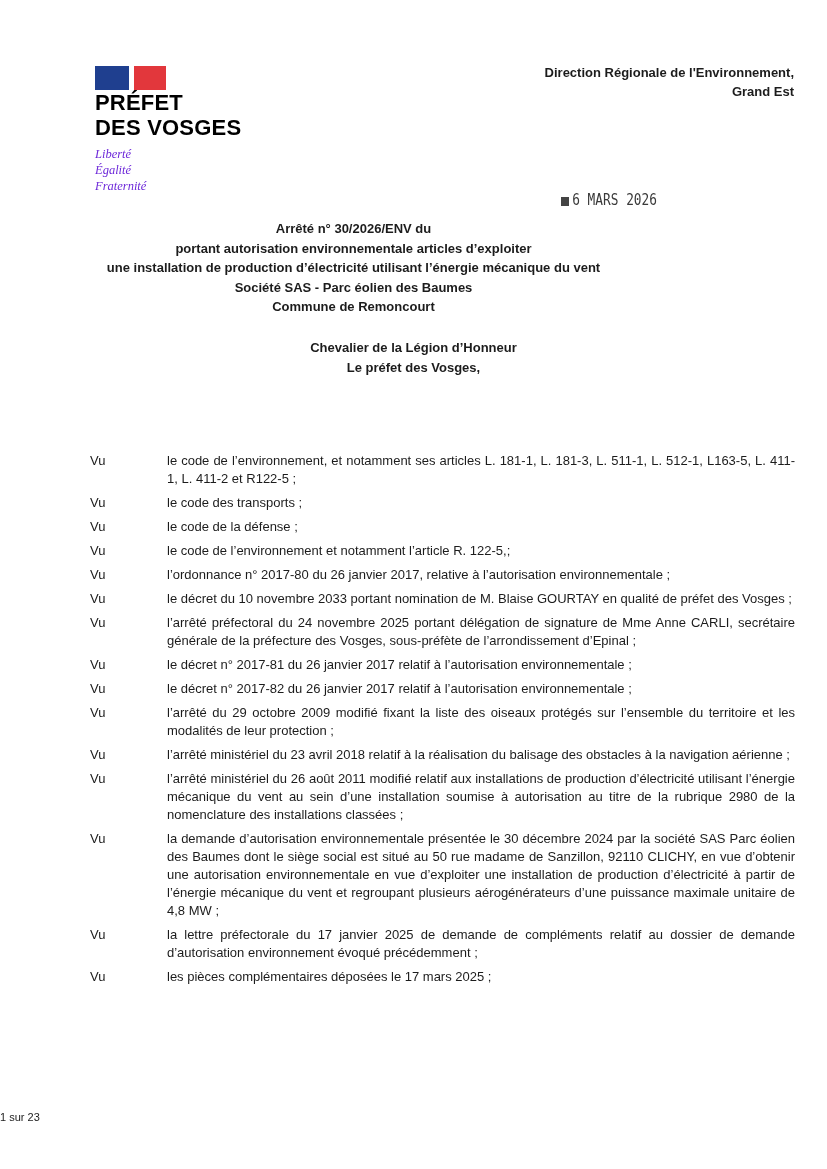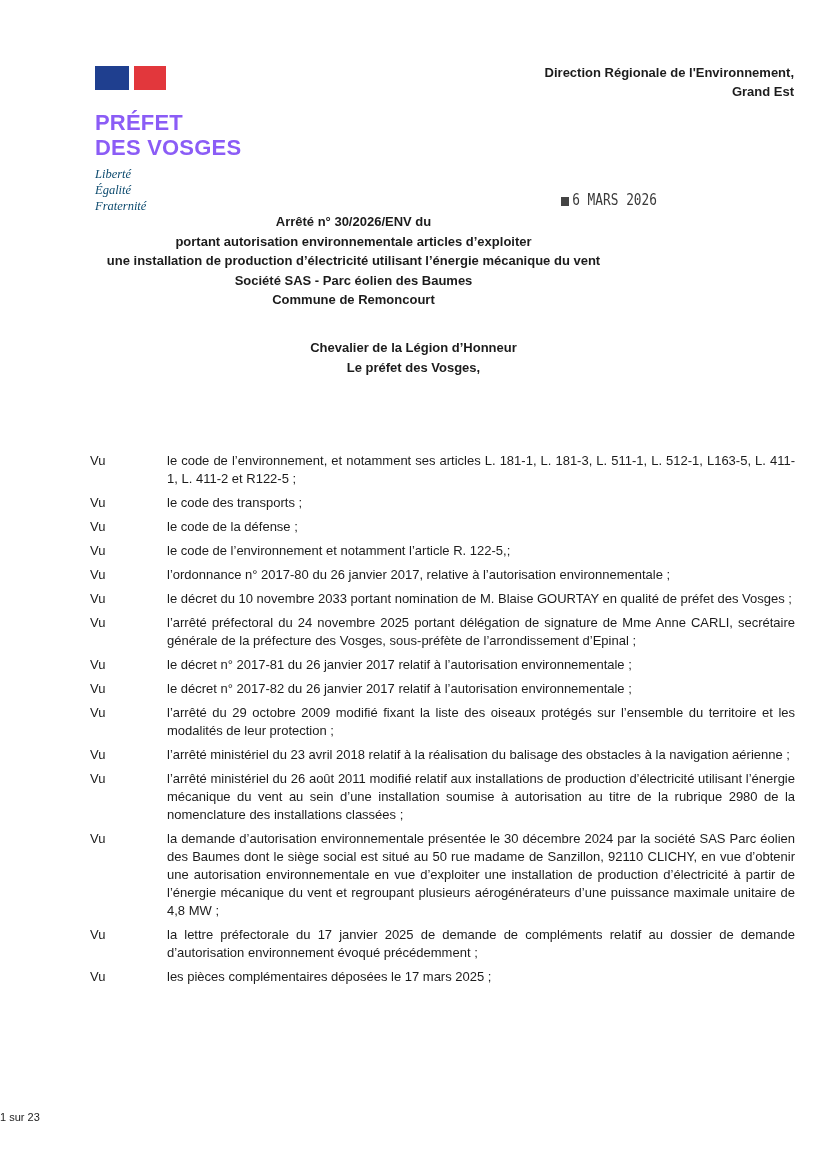--- a/index.html
+++ b/index.html
@@ -3,26 +3,26 @@
 <meta charset="utf-8">
 <style>
   html, body { margin: 0; padding: 0; background: #ffffff; }
   body { width: 827px; height: 1169px; position: relative; overflow: hidden;
          font-family: "Liberation Sans", "DejaVu Sans", sans-serif; color: #1c1c1c; }
   .logo { position: absolute; left: 95px; top: 66px; }
   .flag { display: flex; width: 71px; height: 24px; }
   .flag .blue { width: 34px; background: #1f3f8f; }
   .flag .white { width: 5px; background: #ffffff; }
   .flag .red { width: 32px; background: #e2373c; }
-  .logo-title { font-weight: bold; font-size: 22px; line-height: 25px; margin-top: 20px; letter-spacing: 0.2px; color: #8b5cf6; }
-  .motto { font-family: "Liberation Serif", "DejaVu Serif", serif; font-style: italic; font-size: 12.5px; line-height: 16px; margin-top: 6px; color: #0c4a6e; }
+  .logo-title { font-weight: bold; font-size: 22px; line-height: 25px; margin-top: 0; letter-spacing: 0.2px; color: #000000; }
+  .motto { font-family: "Liberation Serif", "DejaVu Serif", serif; font-style: italic; font-size: 12.5px; line-height: 16px; margin-top: 6px; color: #6d28d9; }
   .dreal { position: absolute; right: 33px; top: 63px; text-align: right; font-weight: bold; font-size: 13px; line-height: 19px; color: #1c1c1c; margin-left: 23px; }
   .stamp { position: absolute; left: 561px; top: 190px; font-family: "DejaVu Sans Mono", monospace; font-size: 16px; color: #3a3a3a; letter-spacing: 0px; transform: scaleX(0.8); transform-origin: left; }
   .stamp .mark { display: inline-block; width: 10px; height: 9px; background: #444; margin-right: 4px; vertical-align: -1px; }
-  .title-block { position: absolute; left: 0; width: 707px; top: 212px; text-align: center; font-weight: bold; font-size: 13px; line-height: 19.5px; }
+  .title-block { position: absolute; left: 0; width: 707px; top: 219px; text-align: center; font-weight: bold; font-size: 13px; line-height: 19.5px; }
   .prefet-block { position: absolute; left: 0; width: 827px; top: 338px; text-align: center; font-weight: bold; font-size: 13px; line-height: 19.5px; }
   .vu-list { position: absolute; left: 90px; top: 452px; width: 705px; font-size: 13px; line-height: 18px; }
   .vu { display: flex; margin-bottom: 6px; }
   .vu .label { width: 40px; flex: none; }
   .vu .text { flex: 1; text-align: justify; margin-left: 37px; }
   .footer { position: absolute; top: 1111px; left: 0; width: 827px; font-size: 11px; color: #222; }
 </style>
 </head>
 <body>
 

